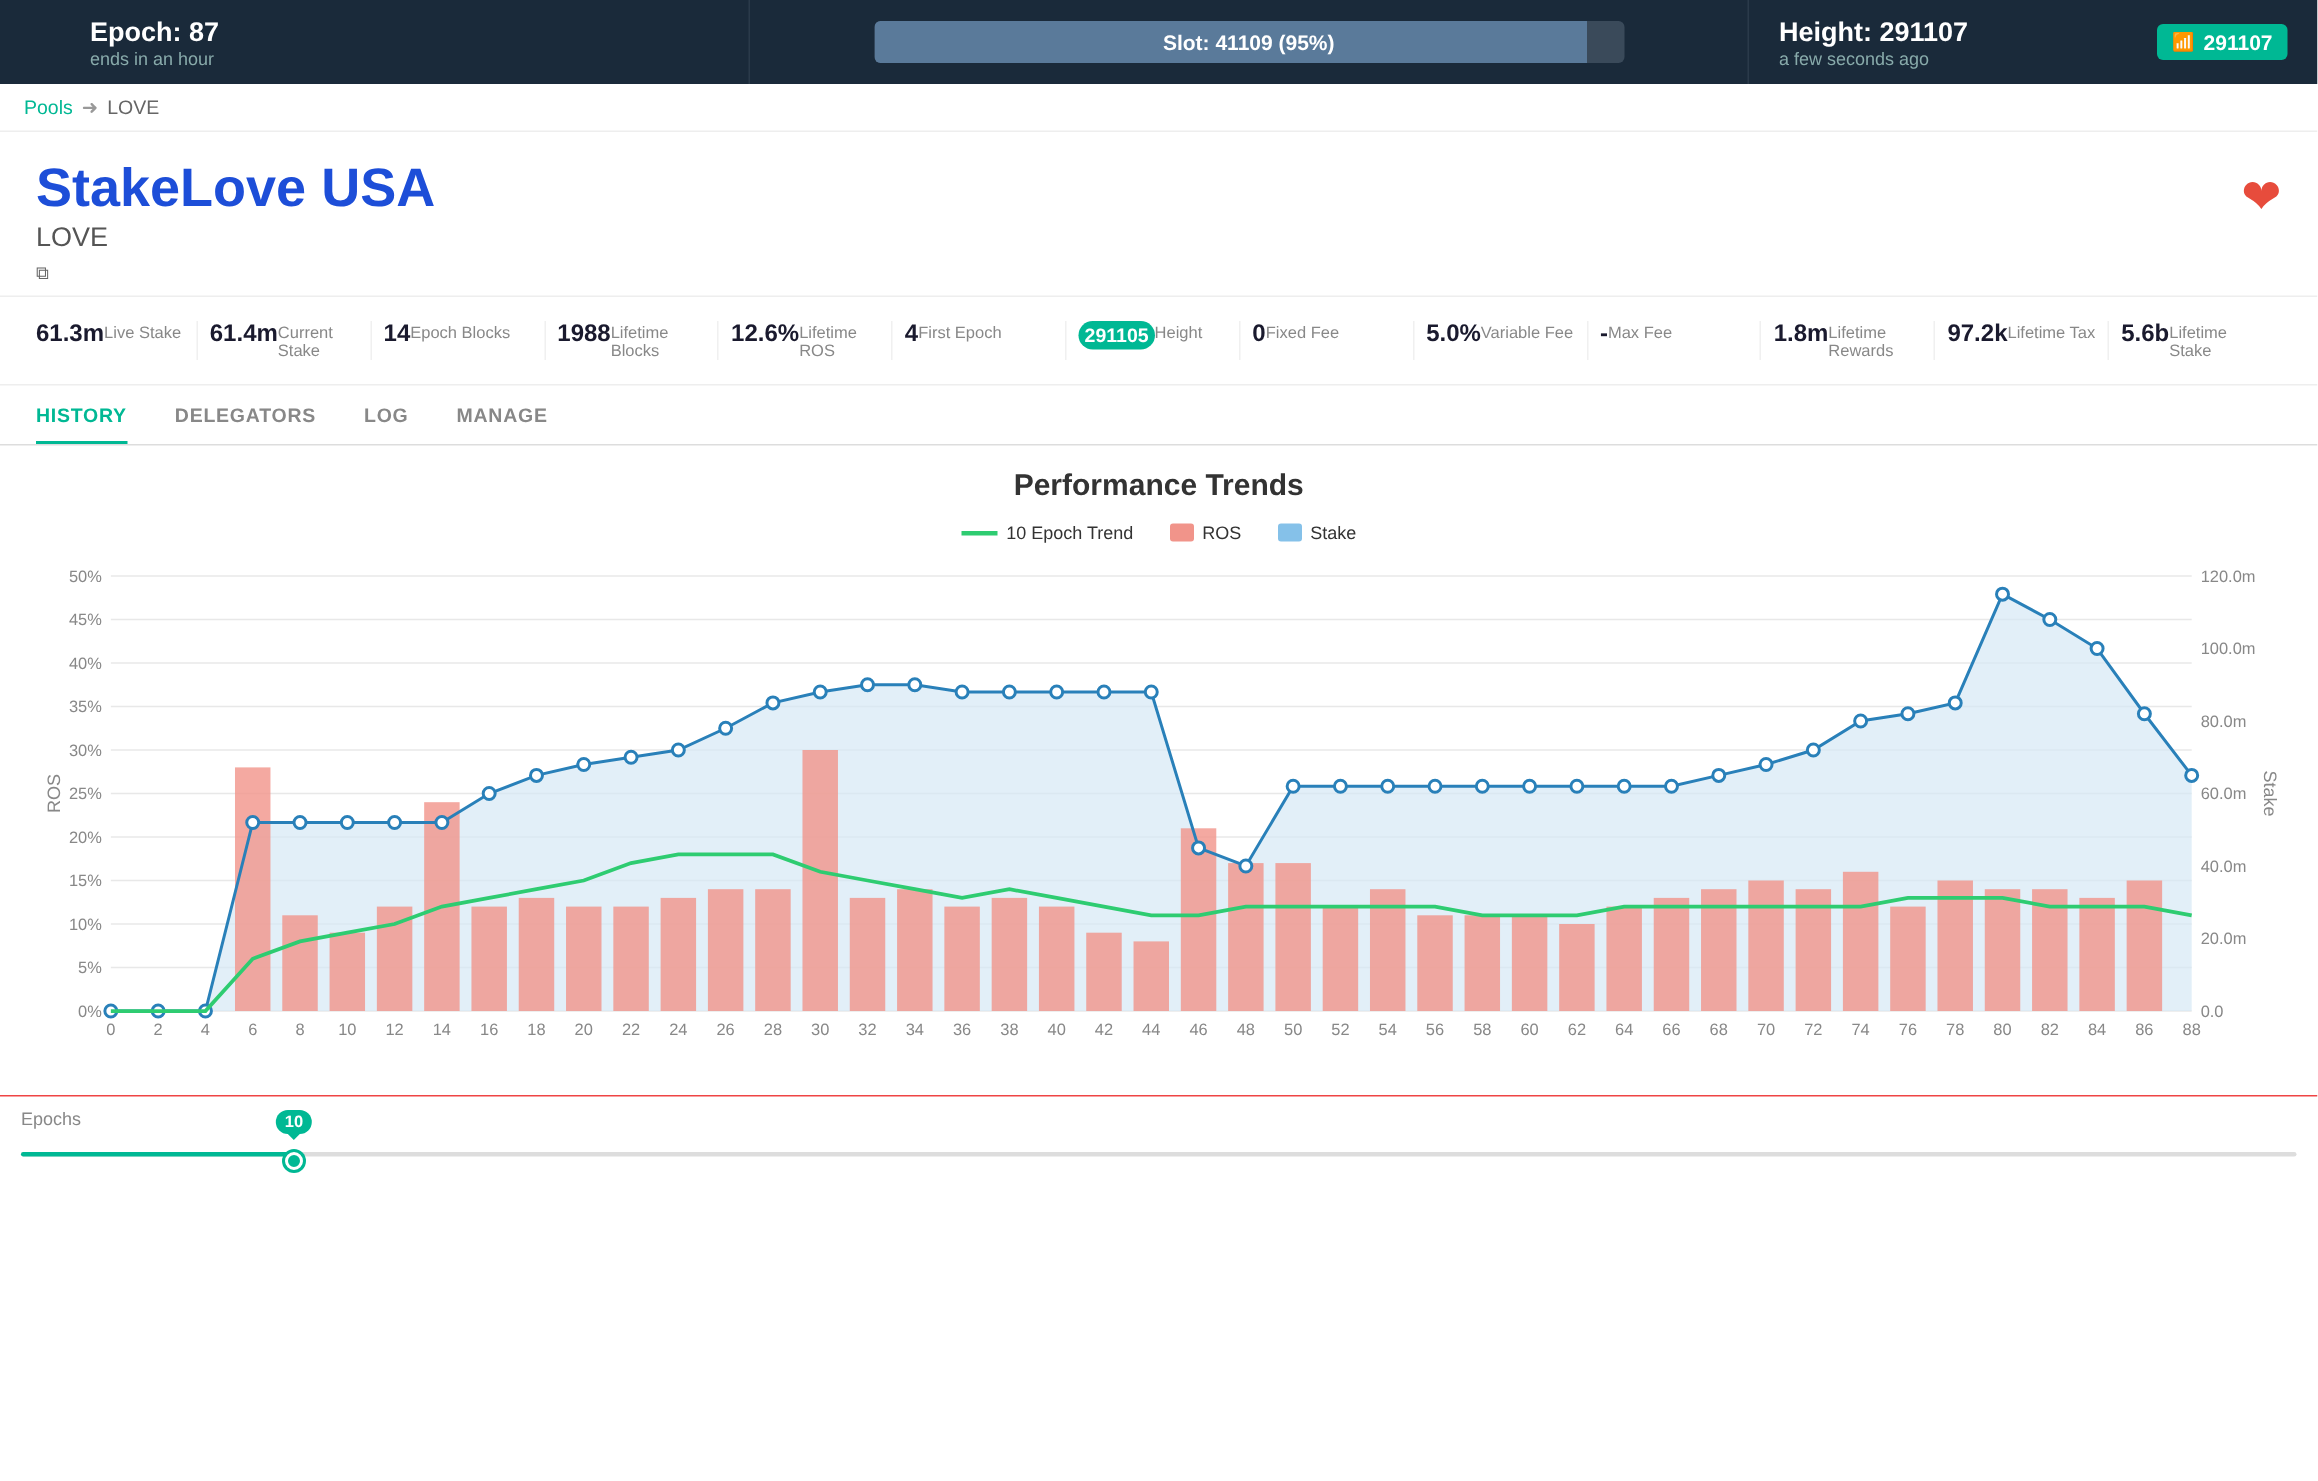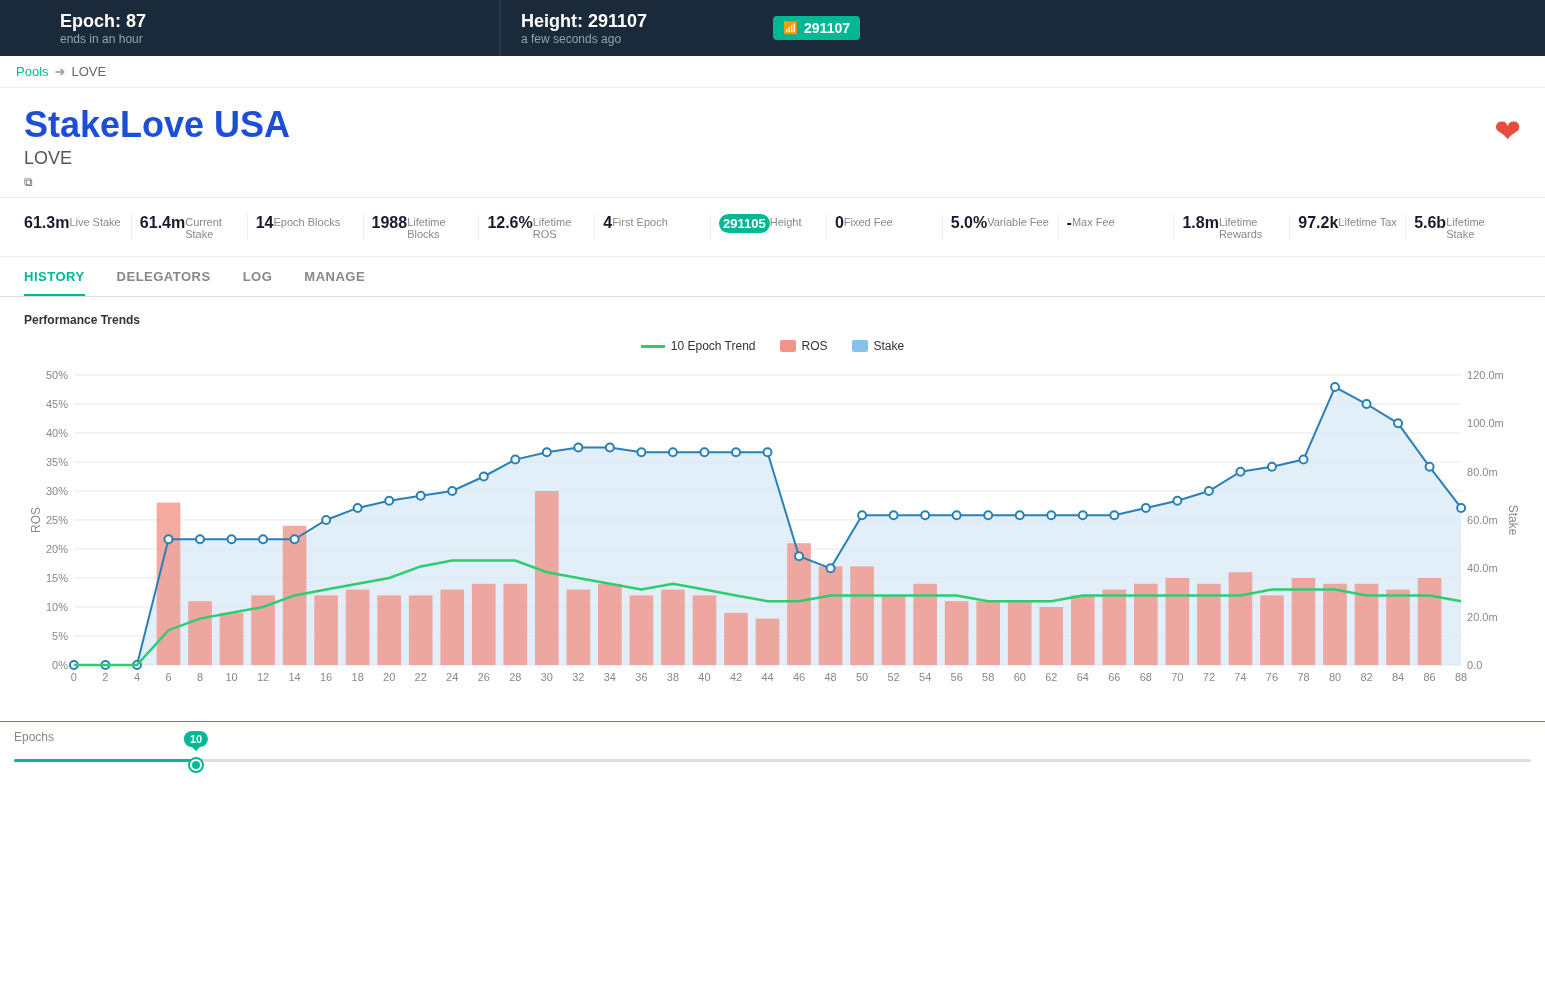--- a/index.html
+++ b/index.html
@@ -132,21 +132,22 @@
     .tab-item.active {
       color: #00b894;
       border-bottom: 2px solid #00b894;
     }
 
     
     .chart-section {
       padding: 16px 24px;
     }
     .chart-title {
-      font-size: 12px;
+      text-align: center;
+      font-size: 20px;
       font-weight: bold;
       color: #333;
       margin-bottom: 12px;
     }
     .chart-legend {
       display: flex;
       justify-content: center;
       gap: 24px;
       margin-bottom: 12px;
       font-size: 12px;
@@ -228,20 +229,26 @@
       box-shadow: 0 0 0 2px #00b894;
     }
   </style>
 </head>
 <body>
 
 <div class="top-bar">
   <div class="top-bar-section epoch">
     <div class="top-bar-label">Epoch: 87</div>
     <div class="top-bar-sub">ends in an hour</div>
+  </div>
+  <div class="top-bar-section slot">
+    <div class="slot-bar-bg">
+      <div class="slot-bar-fill"></div>
+      <span class="slot-bar-text">Slot: 41109 (95%)</span>
+    </div>
   </div>
   <div class="top-bar-section height-sec">
     <div>
       <div class="top-bar-label">Height: 291107</div>
       <div class="top-bar-sub">a few seconds ago</div>
     </div>
     <div class="height-badge">
       <span class="height-badge-icon">📶</span>
       <span>291107</span>
     </div>

